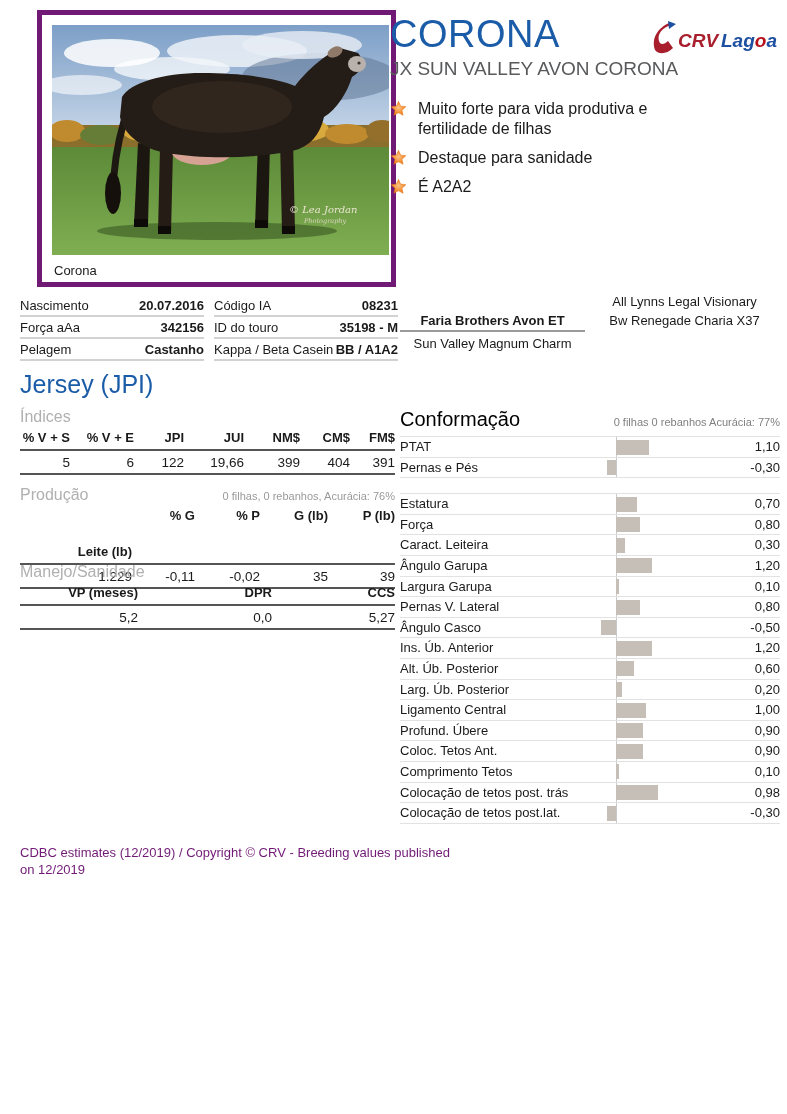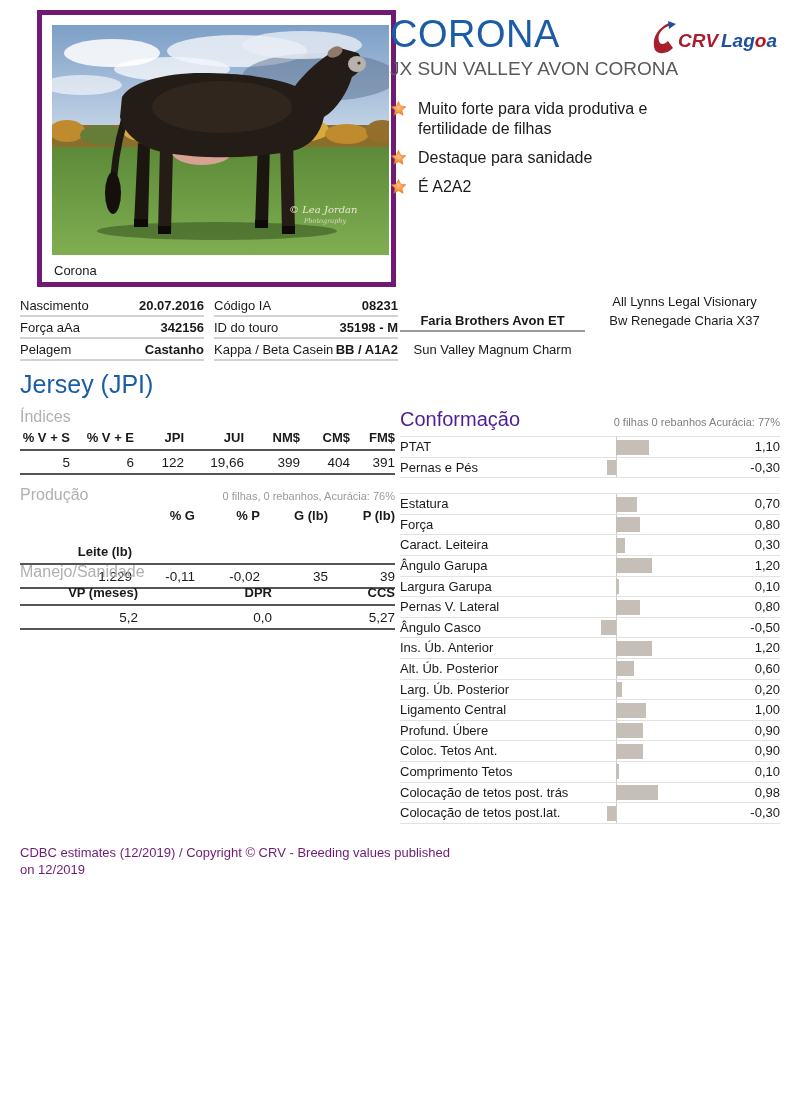--- a/index.html
+++ b/index.html
@@ -31,21 +31,21 @@
   .info-row { display:flex; justify-content:space-between; align-items:center;
               height:22px; border-bottom:2px solid #d2d2d2; font-size:13px; }
   .info-row .lab { color:#1a1a1a; white-space:nowrap; }
   .info-row .val { font-weight:bold; white-space:nowrap; }
 
   
   .pedigree { position:absolute; left:400px; top:292px; width:384px; display:flex;
               font-size:13px; line-height:19px; text-align:center; }
   .ped-left { width:185px; padding-top:19px; }
   .ped-sire { height:21px; font-weight:bold; border-bottom:2px solid #9a9a9a; }
-  .ped-dam  { height:19px; padding-top:8px; }
+  .ped-dam  { height:19px; padding-top:2px; }
   .ped-right { width:199px; }
   .ped-top, .ped-bottom { height:19px; }
   .ped-box { border:2px solid #9a9a9a; border-right:none; }
   .ped-box .ped-row { height:19px; }
   .ped-box .bold { font-weight:bold; }
 
   
   .breed-title { position:absolute; left:20px; top:370px; font-size:25px; color:#1b5ca8; }
 
   
@@ -58,21 +58,21 @@
   .sec-note { font-size:11px; color:#9a9a9a; }
   .trow { display:flex; }
   .trow.thead { font-weight:bold; font-size:13px; padding-bottom:4px; border-bottom:2px solid #555; }
   .trow.tvals { font-size:13.5px; padding:4px 0 3px 0; border-bottom:2px solid #555; }
   .trow .cell { text-align:right; white-space:nowrap; }
 
   
   .conformation { position:absolute; left:400px; top:408px; width:380px; }
   .conf-head { display:flex; justify-content:space-between; align-items:baseline;
                height:22px; margin-bottom:6px; }
-  .conf-title { font-size:20px; color:#4c1d95; }
+  .conf-title { font-size:20px; color:#000000; }
   .conf-note { font-size:11px; color:#808080; }
   .chart-group { position:relative; border-top:1px solid #e2e2e2; }
   .chart-group + .chart-group { margin-top:15px; }
   .center-line { position:absolute; left:216px; top:0; bottom:0; width:1px; background:#c9c9c9; }
   .chart-row { display:flex; height:20.6px; line-height:20.6px; border-bottom:1px solid #e2e2e2;
                font-size:13px; position:relative; }
   .chart-row .t-label { width:195px; white-space:nowrap; overflow:hidden; }
   .chart-row .bar-zone { position:relative; width:115px; }
   .chart-row .bar { position:absolute; top:2.5px; height:15px; background:#c5bfb7; }
   .chart-row .t-value { flex:1; text-align:right; white-space:nowrap; }

